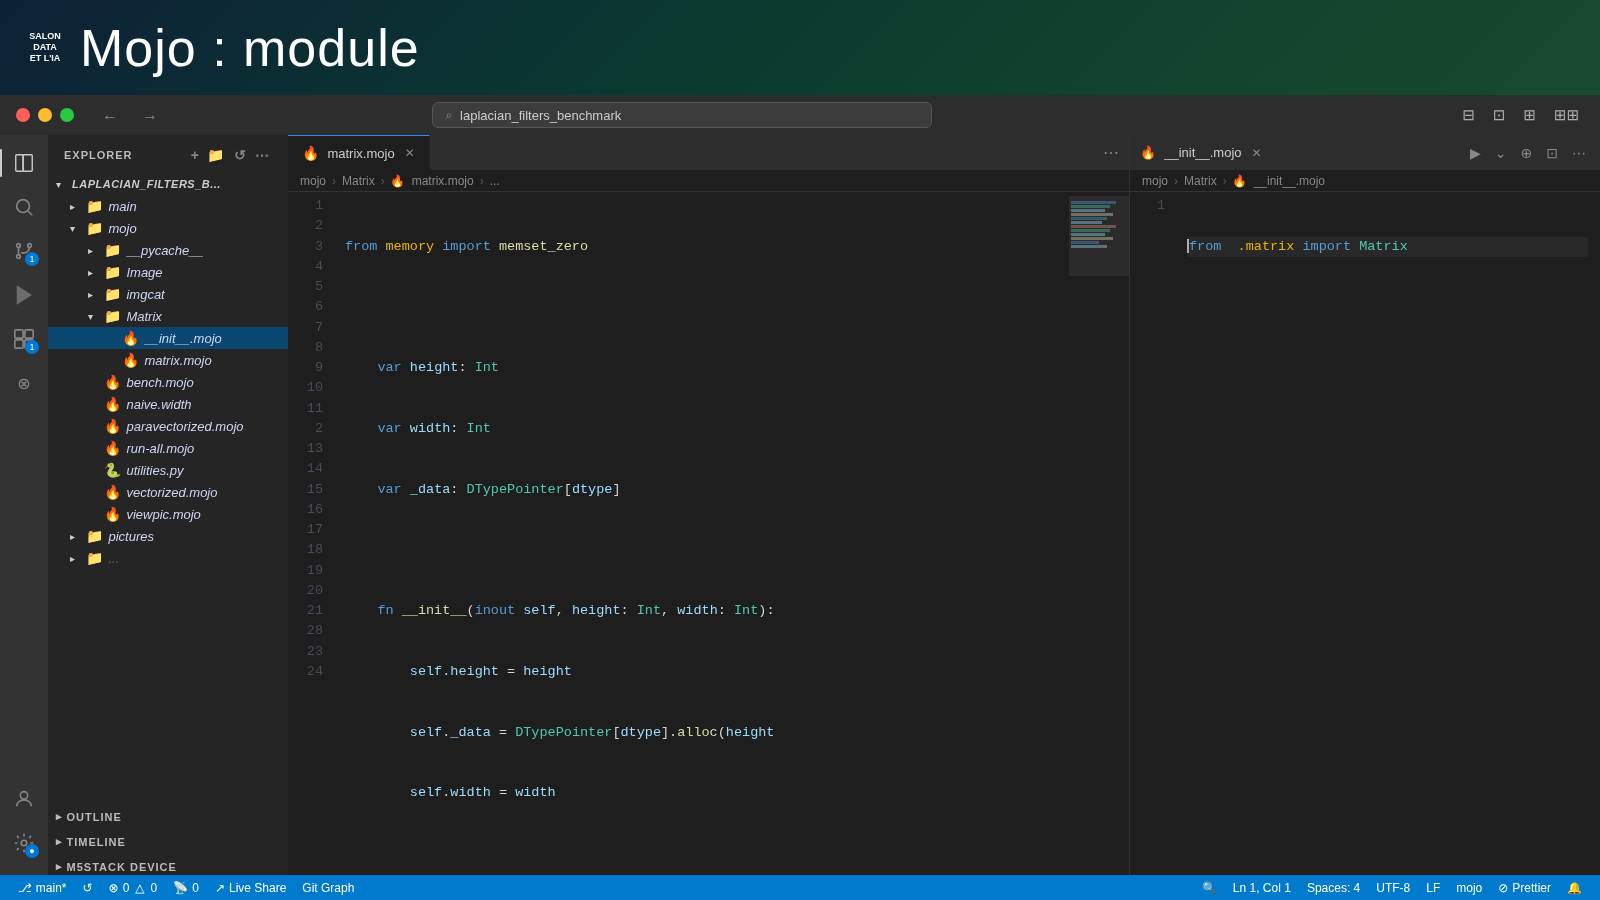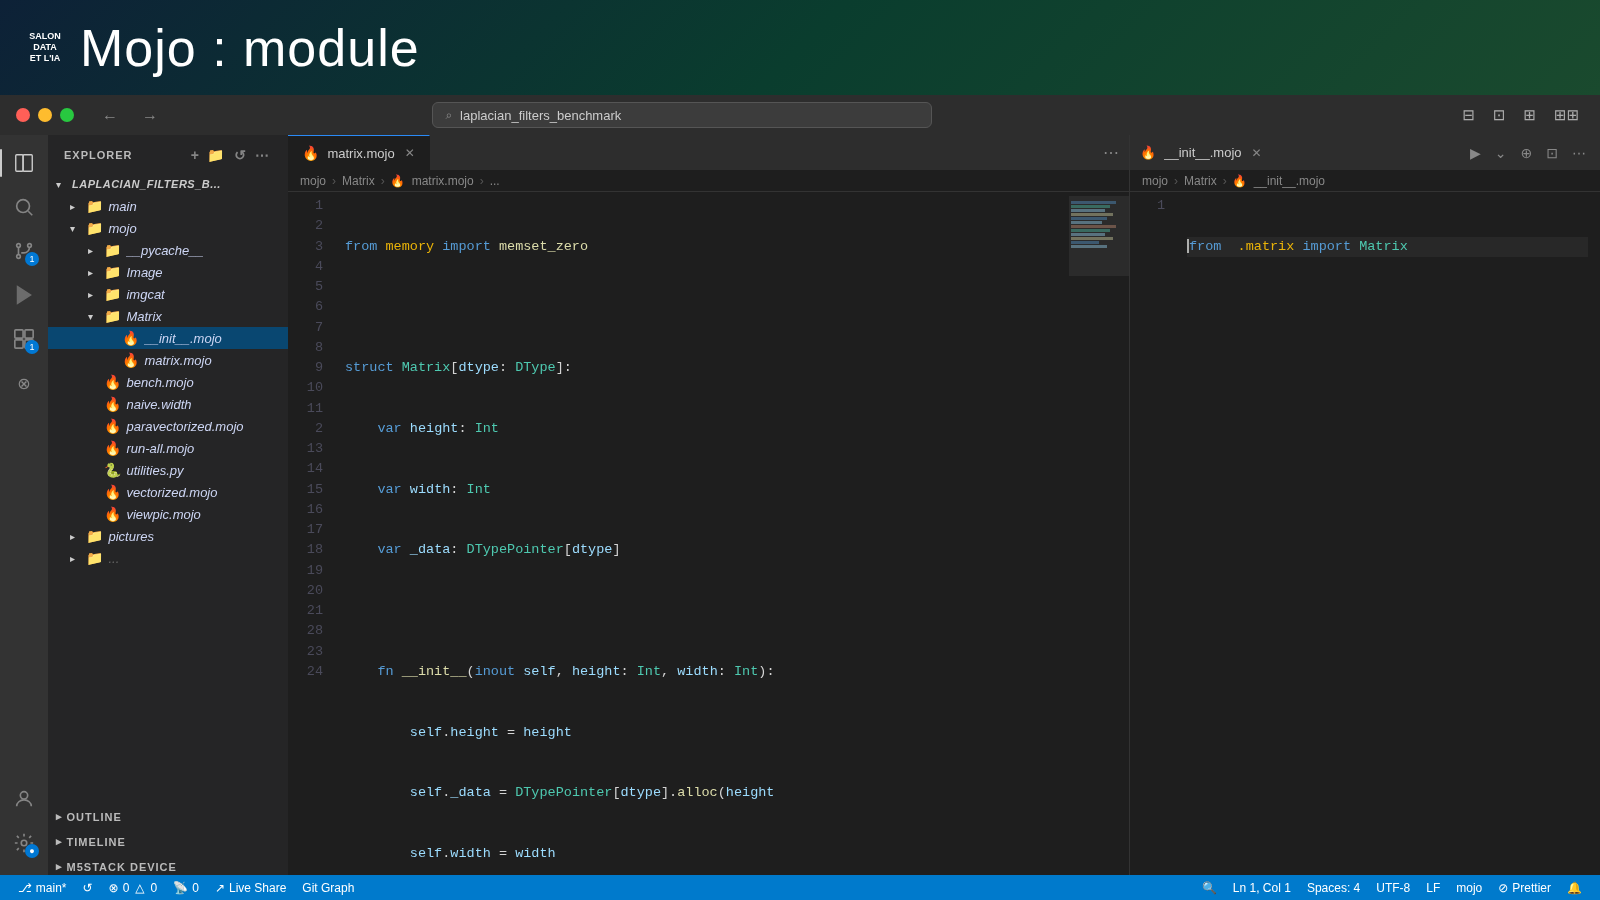--- a/index.html
+++ b/index.html
@@ -702,21 +702,20 @@
                 <div>19</div>
                 <div>20</div>
               <div>21</div>
                 <div>28</div>
                 <div>23</div>
                 <div>24</div>
             </div>
             <div class="code-content">
               <span class="code-line"><span class="kw">from</span> <span class="plain">memory</span> <span class="kw">import</span> <span class="fn-name">memset_zero</span></span>
               <span class="code-line"></span>
-              <span class="code-line"><span class="kw">struct</span> <span class="struct-name">Matrix</span><span class="punct">[</span><span class="param">dtype</span><span class="punct">:</span> <span class="type">DType</span><span class="punct">]:</span></span>
               <span class="code-line">    <span class="kw">var</span> <span class="var">height</span><span class="punct">:</span> <span class="type">Int</span></span>
               <span class="code-line">    <span class="kw">var</span> <span class="var">width</span><span class="punct">:</span> <span class="type">Int</span></span>
               <span class="code-line">    <span class="kw">var</span> <span class="var">_data</span><span class="punct">:</span> <span class="type">DTypePointer</span><span class="punct">[</span><span class="param">dtype</span><span class="punct">]</span></span>
               <span class="code-line"></span>
               <span class="code-line">    <span class="kw">fn</span> <span class="fn-name">__init__</span><span class="punct">(</span><span class="kw">inout</span> <span class="var">self</span><span class="punct">,</span> <span class="param">height</span><span class="punct">:</span> <span class="type">Int</span><span class="punct">,</span> <span class="param">width</span><span class="punct">:</span> <span class="type">Int</span><span class="punct">):</span></span>
               <span class="code-line">        <span class="var">self</span><span class="punct">.</span><span class="var">height</span> <span class="op">=</span> <span class="var">height</span></span>
               <span class="code-line">        <span class="var">self</span><span class="punct">.</span><span class="var">_data</span> <span class="op">=</span> <span class="type">DTypePointer</span><span class="punct">[</span><span class="param">dtype</span><span class="punct">].</span><span class="fn-name">alloc</span><span class="punct">(</span><span class="var">height</span></span>
               <span class="code-line">        <span class="var">self</span><span class="punct">.</span><span class="var">width</span> <span class="op">=</span> <span class="var">width</span></span>
               
               

